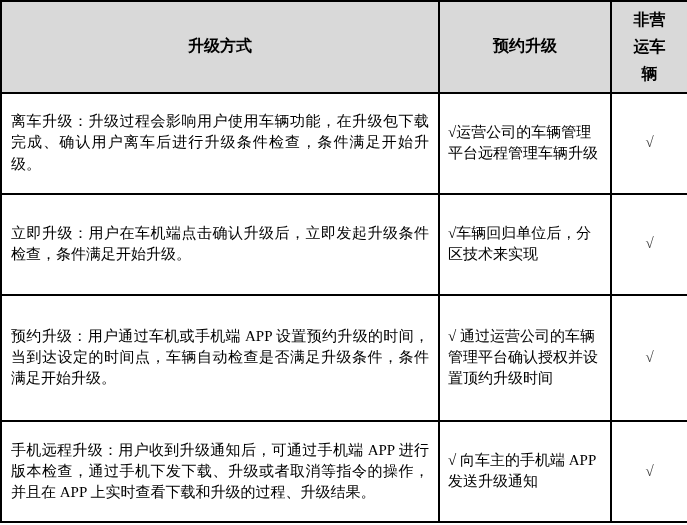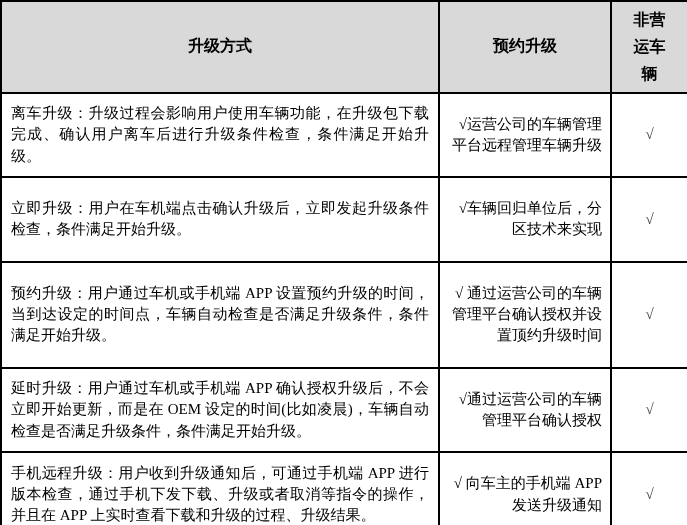--- a/index.html
+++ b/index.html
@@ -49,21 +49,21 @@
 
   .upgrade-table td.cell-method {
     padding: 4px 9px;
     text-align: justify;
     text-justify: inter-ideograph;
     word-break: break-all;
     margin-left: 10px;
   }
   .upgrade-table td.cell-operating {
     padding: 20px 8px;
-    text-align: right;
+    text-align: left;
     word-break: break-all;
   }
   .upgrade-table td.cell-check {
     text-align: center;
     color: #404040;
   }
 
   .upgrade-table tbody tr.row-1 { height: 66px; }
   .upgrade-table tbody tr.row-2 { height: 98px; }
   .upgrade-table tbody tr.row-3 { height: 54px; }
@@ -96,24 +96,19 @@
     <tr class="row-3">
       <td class="cell-method">立即升级：用户在车机端点击确认升级后，立即发起升级条件检查，条件满足开始升级。</td>
       <td class="cell-operating">√车辆回归单位后，分区技术来实现</td>
       <td class="cell-check">√</td>
     </tr>
     <tr class="row-4">
       <td class="cell-method">预约升级：用户通过车机或手机端 APP 设置预约升级的时间，当到达设定的时间点，车辆自动检查是否满足升级条件，条件满足开始升级。</td>
       <td class="cell-operating">√ 通过运营公司的车辆管理平台确认授权并设置顶约升级时间</td>
       <td class="cell-check">√</td>
     </tr>
-    <tr class="row-5">
-      <td class="cell-method">延时升级：用户通过车机或手机端 APP 确认授权升级后，不会立即开始更新，而是在 OEM 设定的时间(比如凌晨)，车辆自动检查是否满足升级条件，条件满足开始升级。</td>
-      <td class="cell-operating">√通过运营公司的车辆管理平台确认授权</td>
-      <td class="cell-check">√</td>
-    </tr>
     <tr class="row-6">
       <td class="cell-method">手机远程升级：用户收到升级通知后，可通过手机端 APP 进行版本检查，通过手机下发下载、升级或者取消等指令的操作，并且在 APP 上实时查看下载和升级的过程、升级结果。</td>
       <td class="cell-operating">√ 向车主的手机端 APP 发送升级通知</td>
       <td class="cell-check">√</td>
     </tr>
   </tbody>
 </table>
 
 </body></html>

